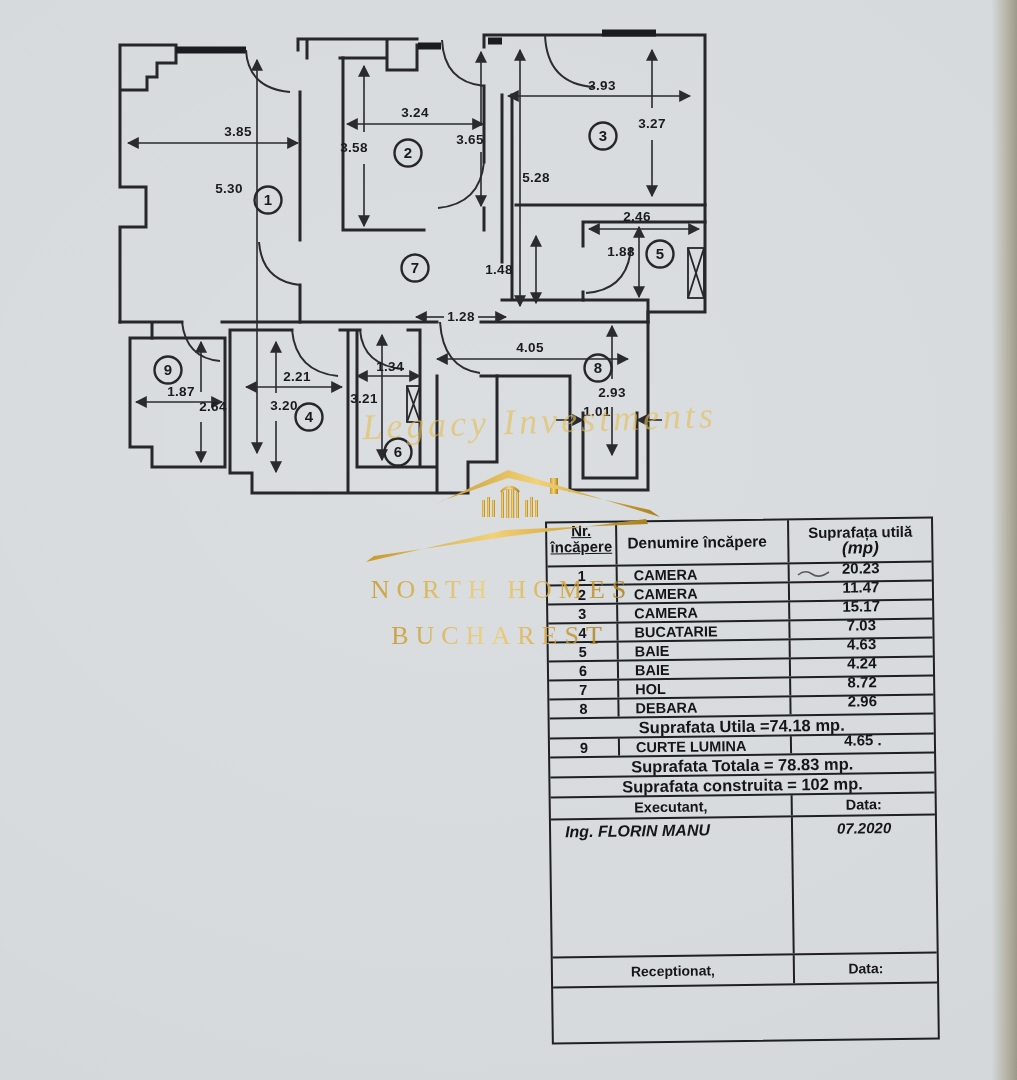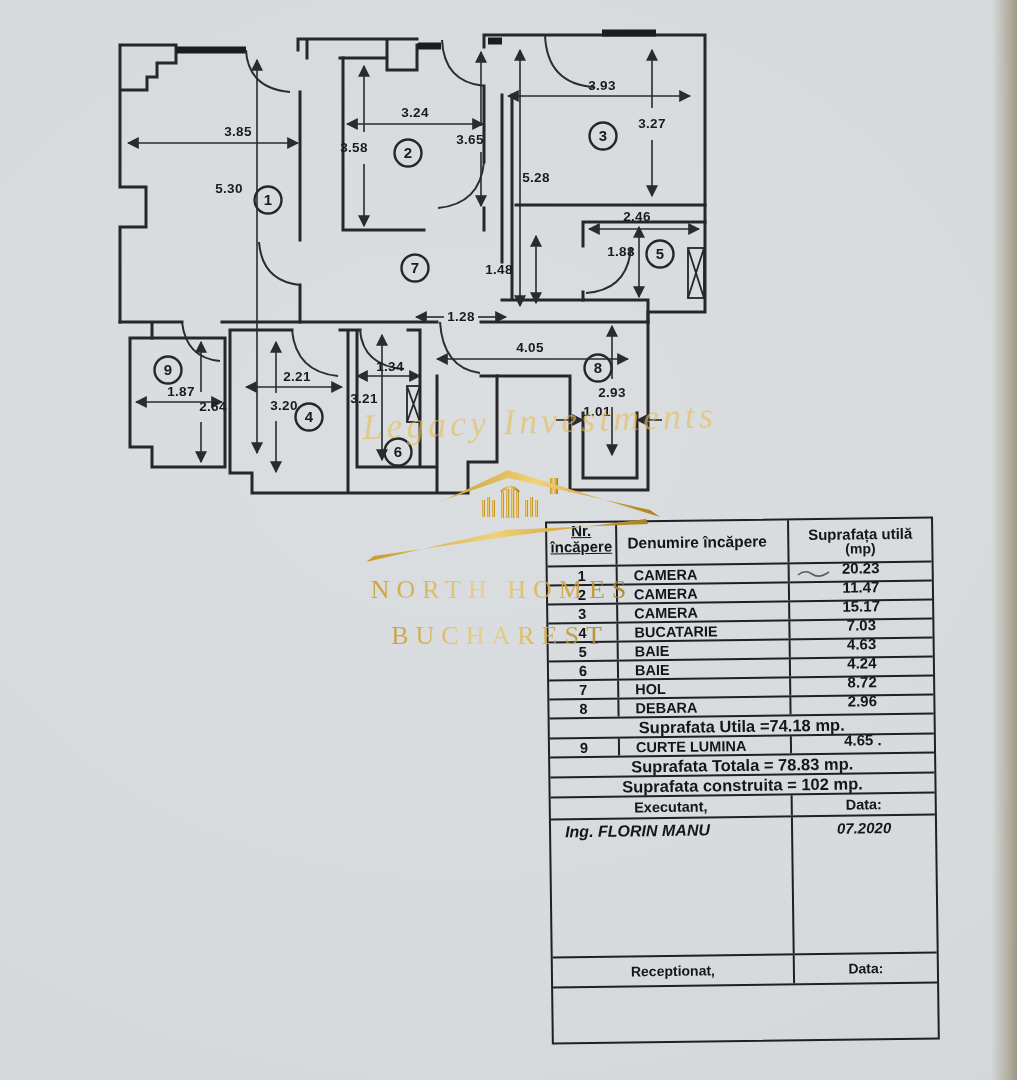--- a/index.html
+++ b/index.html
@@ -17,21 +17,21 @@
   .c{box-sizing:border-box;display:flex;align-items:center;}
   .c1{width:70px;justify-content:center;border-right:2px solid #1f1f24;}
   .c2{width:172px;padding-left:16px;border-right:2px solid #1f1f24;}
   .c3{width:142px;justify-content:center;}
   .c12{width:242px;border-right:2px solid #1f1f24;justify-content:center;}
   .head{height:44px;font-weight:bold;}
   .head .c1{flex-direction:column;justify-content:flex-start;line-height:1.05;font-size:15px;text-decoration:underline;}
   .head .c2{font-size:15.5px;padding-left:10px;}
   .head .c3{flex-direction:column;justify-content:center;line-height:1;}
   .h3a{font-size:15px;font-weight:bold;}
-  .h3b{font-size:14px;font-weight:bold;}
+  .h3b{font-size:17px;font-weight:bold;font-style:italic;}
   .drow{height:19px;font-weight:bold;font-size:14.5px;}
   .drow .c3{position:relative;top:-4px;font-size:15px;}
   .sumrow{height:20px;justify-content:center;font-weight:bold;font-size:16.5px;display:flex;align-items:center;}
   .exh{height:22px;font-weight:bold;font-size:14.5px;}
   .exb{height:138px;font-weight:bold;font-style:italic;}
   .exb .c12{align-items:flex-start;justify-content:flex-start;padding:3px 0 0 14px;font-size:16px;}
   .exb .c3{align-items:flex-start;padding-top:3px;font-size:15px;}
   .rcp{height:30px;font-weight:bold;font-size:14px;}
   .emptyrow{height:54px;}
   

